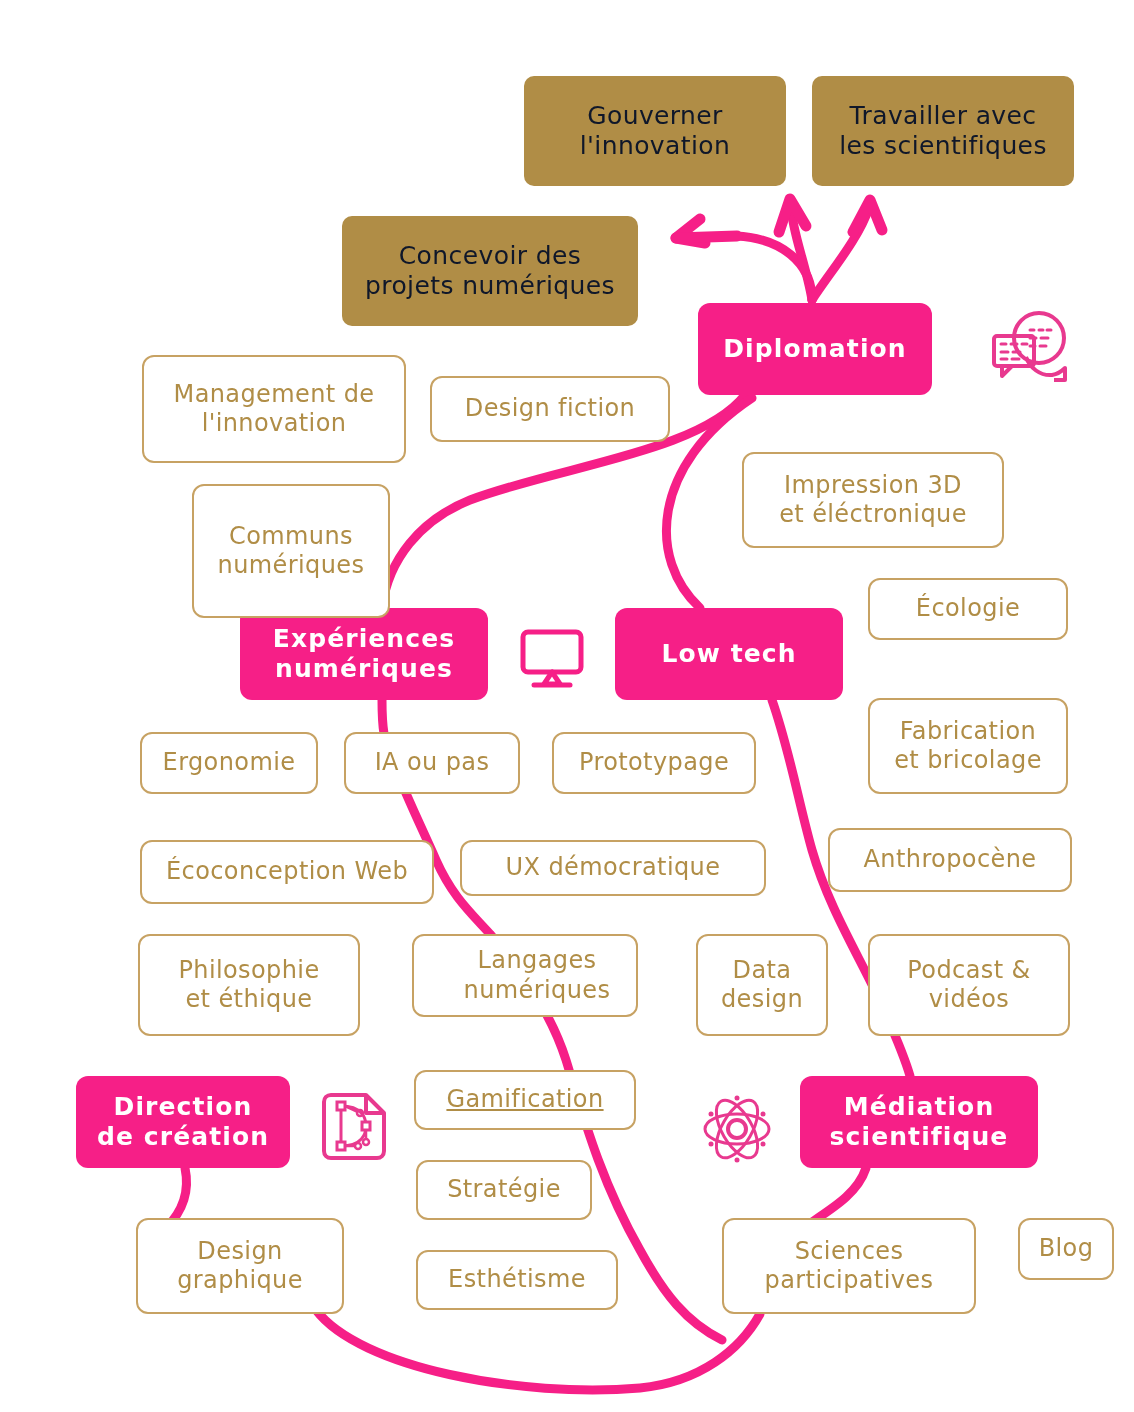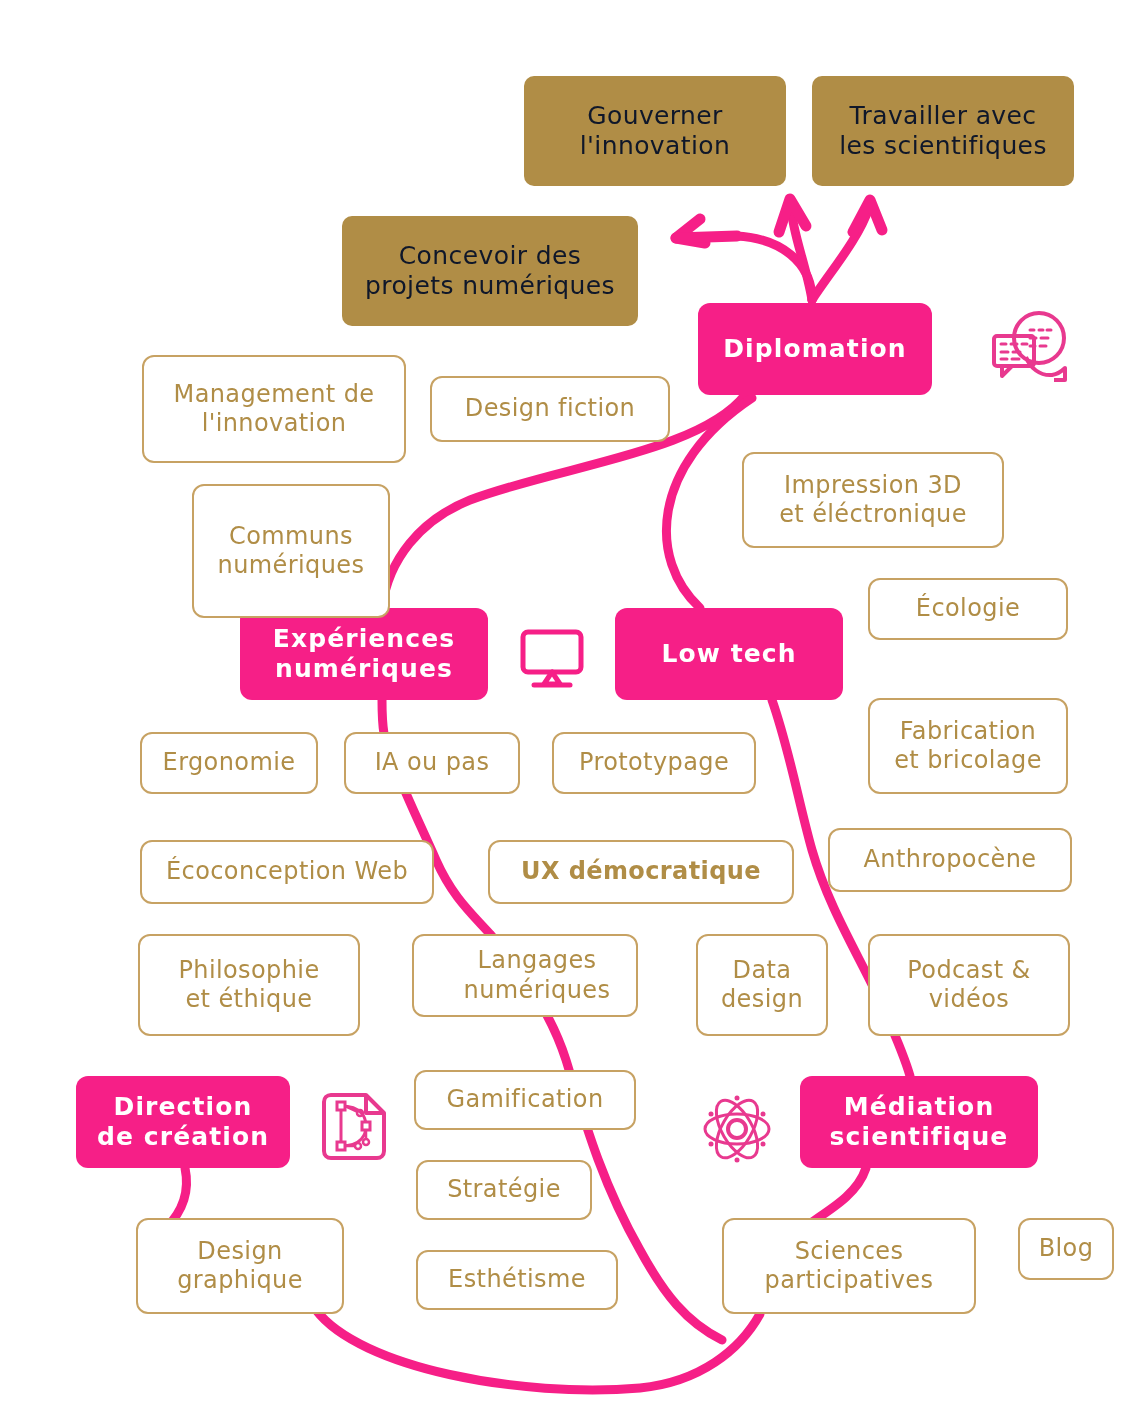--- a/index.html
+++ b/index.html
@@ -162,31 +162,31 @@
 numériques</div>
   <div class="node skill" style="left:742px; top:452px; width:262px; height:96px;">Impression 3D
 et éléctronique</div>
   <div class="node skill" style="left:868px; top:578px; width:200px; height:62px;">Écologie</div>
   <div class="node skill" style="left:140px; top:732px; width:178px; height:62px;">Ergonomie</div>
   <div class="node skill" style="left:344px; top:732px; width:176px; height:62px;">IA ou pas</div>
   <div class="node skill" style="left:552px; top:732px; width:204px; height:62px;text-align:center;">Prototypage</div>
   <div class="node skill" style="left:868px; top:698px; width:200px; height:96px;">Fabrication
 et bricolage</div>
   <div class="node skill" style="left:140px; top:840px; width:294px; height:64px;">Écoconception Web</div>
-  <div class="node skill" style="left:488px; top:840px; width:306px; height:64px;font-weight:bold;">UX démocratique</div>
+  <div class="node skill" style="left:460px; top:840px; width:306px; height:56px;">UX démocratique</div>
   <div class="node skill" style="left:828px; top:828px; width:244px; height:64px;">Anthropocène</div>
   <div class="node skill" style="left:138px; top:934px; width:222px; height:102px;">Philosophie
 et éthique</div>
   <div class="node skill" style="left:412px; top:934px; width:226px; height:83px;padding-left:36px;">Langages
 numériques</div>
   <div class="node skill" style="left:696px; top:934px; width:132px; height:102px;">Data
 design</div>
   <div class="node skill" style="left:868px; top:934px; width:202px; height:102px;">Podcast &amp;
 vidéos</div>
-  <div class="node skill" style="left:414px; top:1070px; width:222px; height:60px;">Gamification</div>
+  <div class="node skill" style="left:414px; top:1070px; width:222px; height:60px;text-decoration:underline;">Gamification</div>
   <div class="node skill" style="left:416px; top:1160px; width:176px; height:60px;">Stratégie</div>
   <div class="node skill" style="left:416px; top:1250px; width:202px; height:60px;text-align:center;">Esthétisme</div>
   <div class="node skill" style="left:136px; top:1218px; width:208px; height:96px;">Design
 graphique</div>
   <div class="node skill" style="left:722px; top:1218px; width:254px; height:96px;">Sciences
 participatives</div>
   <div class="node skill" style="left:1018px; top:1218px; width:96px; height:62px;">Blog</div>
 
   <svg class="icon" style="left:986px; top:310px;" width="84" height="76" viewBox="0 0 84 76">
     <circle cx="53" cy="28" r="25" fill="none" stroke="#e8398f" stroke-width="4"></circle>

